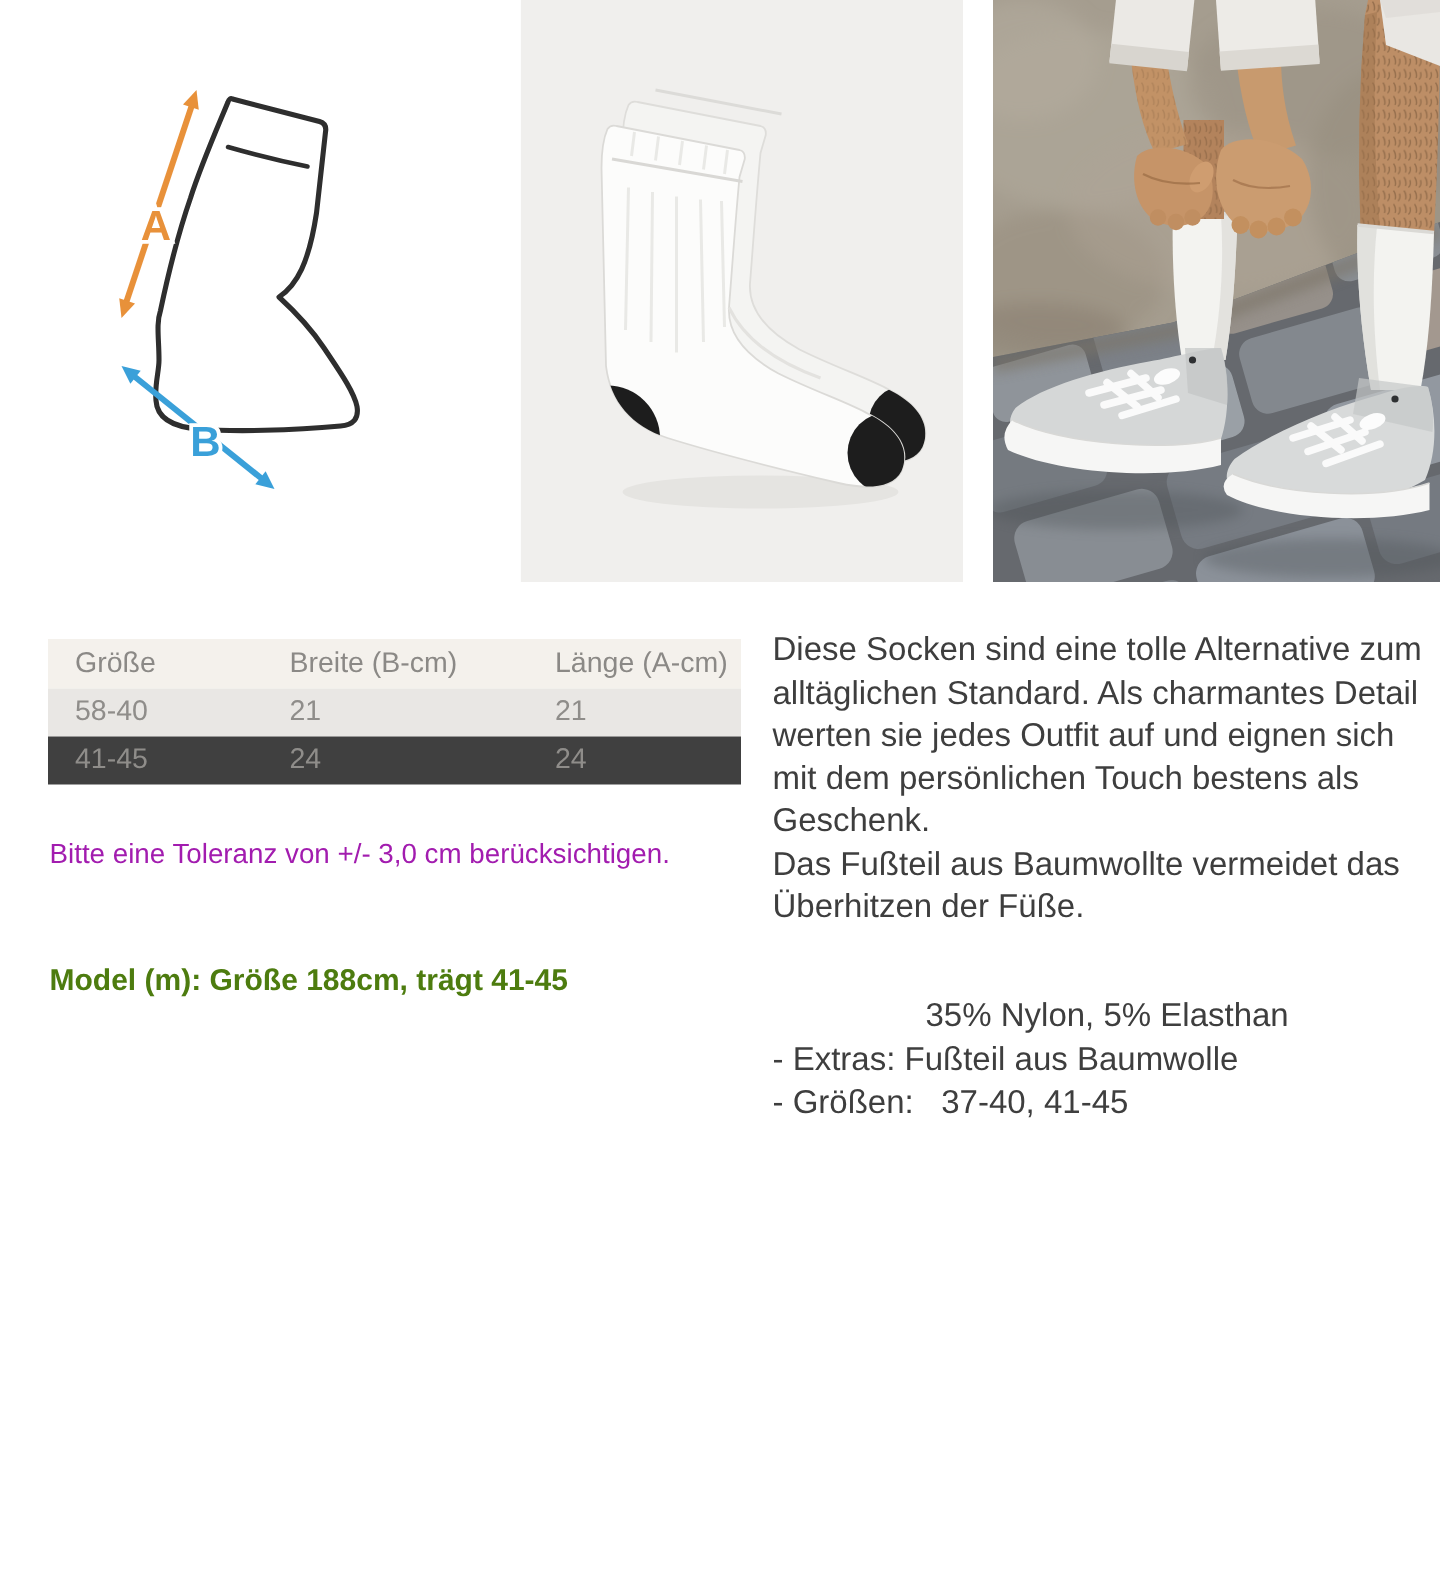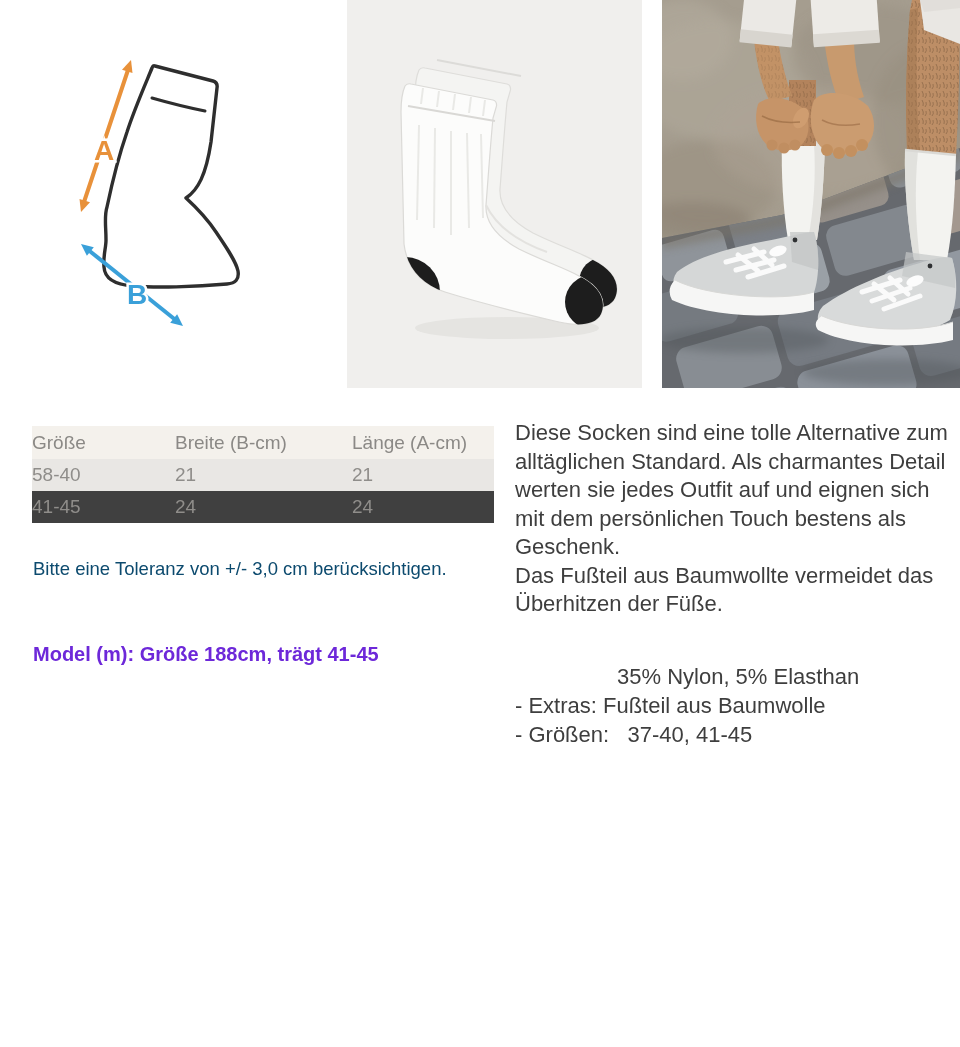--- a/index.html
+++ b/index.html
@@ -12,24 +12,24 @@
   #photo-socks{left:347px;width:295px;height:388px;}
   #photo-model{left:662px;width:298px;height:388px;}
   #diagram{position:absolute;left:55px;top:30px;}
 
   
   .size-table{position:absolute;left:32px;top:426px;width:462px;font-size:19px;color:#8f8d8a;}
   .t-row{display:grid;grid-template-columns:143px 177px 1fr;align-items:center;height:32px;}
   .t-head{background:#f4f1ec;height:33px;color:#8b8986;}
   .t-row.r1{background:#e9e7e4;}
   .t-row.r2{background:#404040;}
-  .t-cell{white-space:nowrap;}
-
-  .tolerance{position:absolute;left:33px;top:558px;font-size:18.5px;color:#0c4a6e;white-space:nowrap;}
-  .model-note{position:absolute;left:33px;top:643px;font-size:20px;font-weight:bold;color:#6d28d9;white-space:nowrap;}
+  .t-cell{padding-left:18px;white-space:nowrap;}
+
+  .tolerance{position:absolute;left:33px;top:558px;font-size:18.5px;color:#a21caf;white-space:nowrap;}
+  .model-note{position:absolute;left:33px;top:643px;font-size:20px;font-weight:bold;color:#4d7c0f;white-space:nowrap;}
 
   
   .description{position:absolute;left:515px;top:419px;font-size:22px;color:#3e3e3e;}
   .description .line{line-height:28.5px;white-space:nowrap;}
   .para2{}
   .specs{margin-top:43px;}
   .spec{line-height:29px;white-space:pre-wrap;}
   .spec.indent{padding-left:102px;}
 </style>
 </head>

